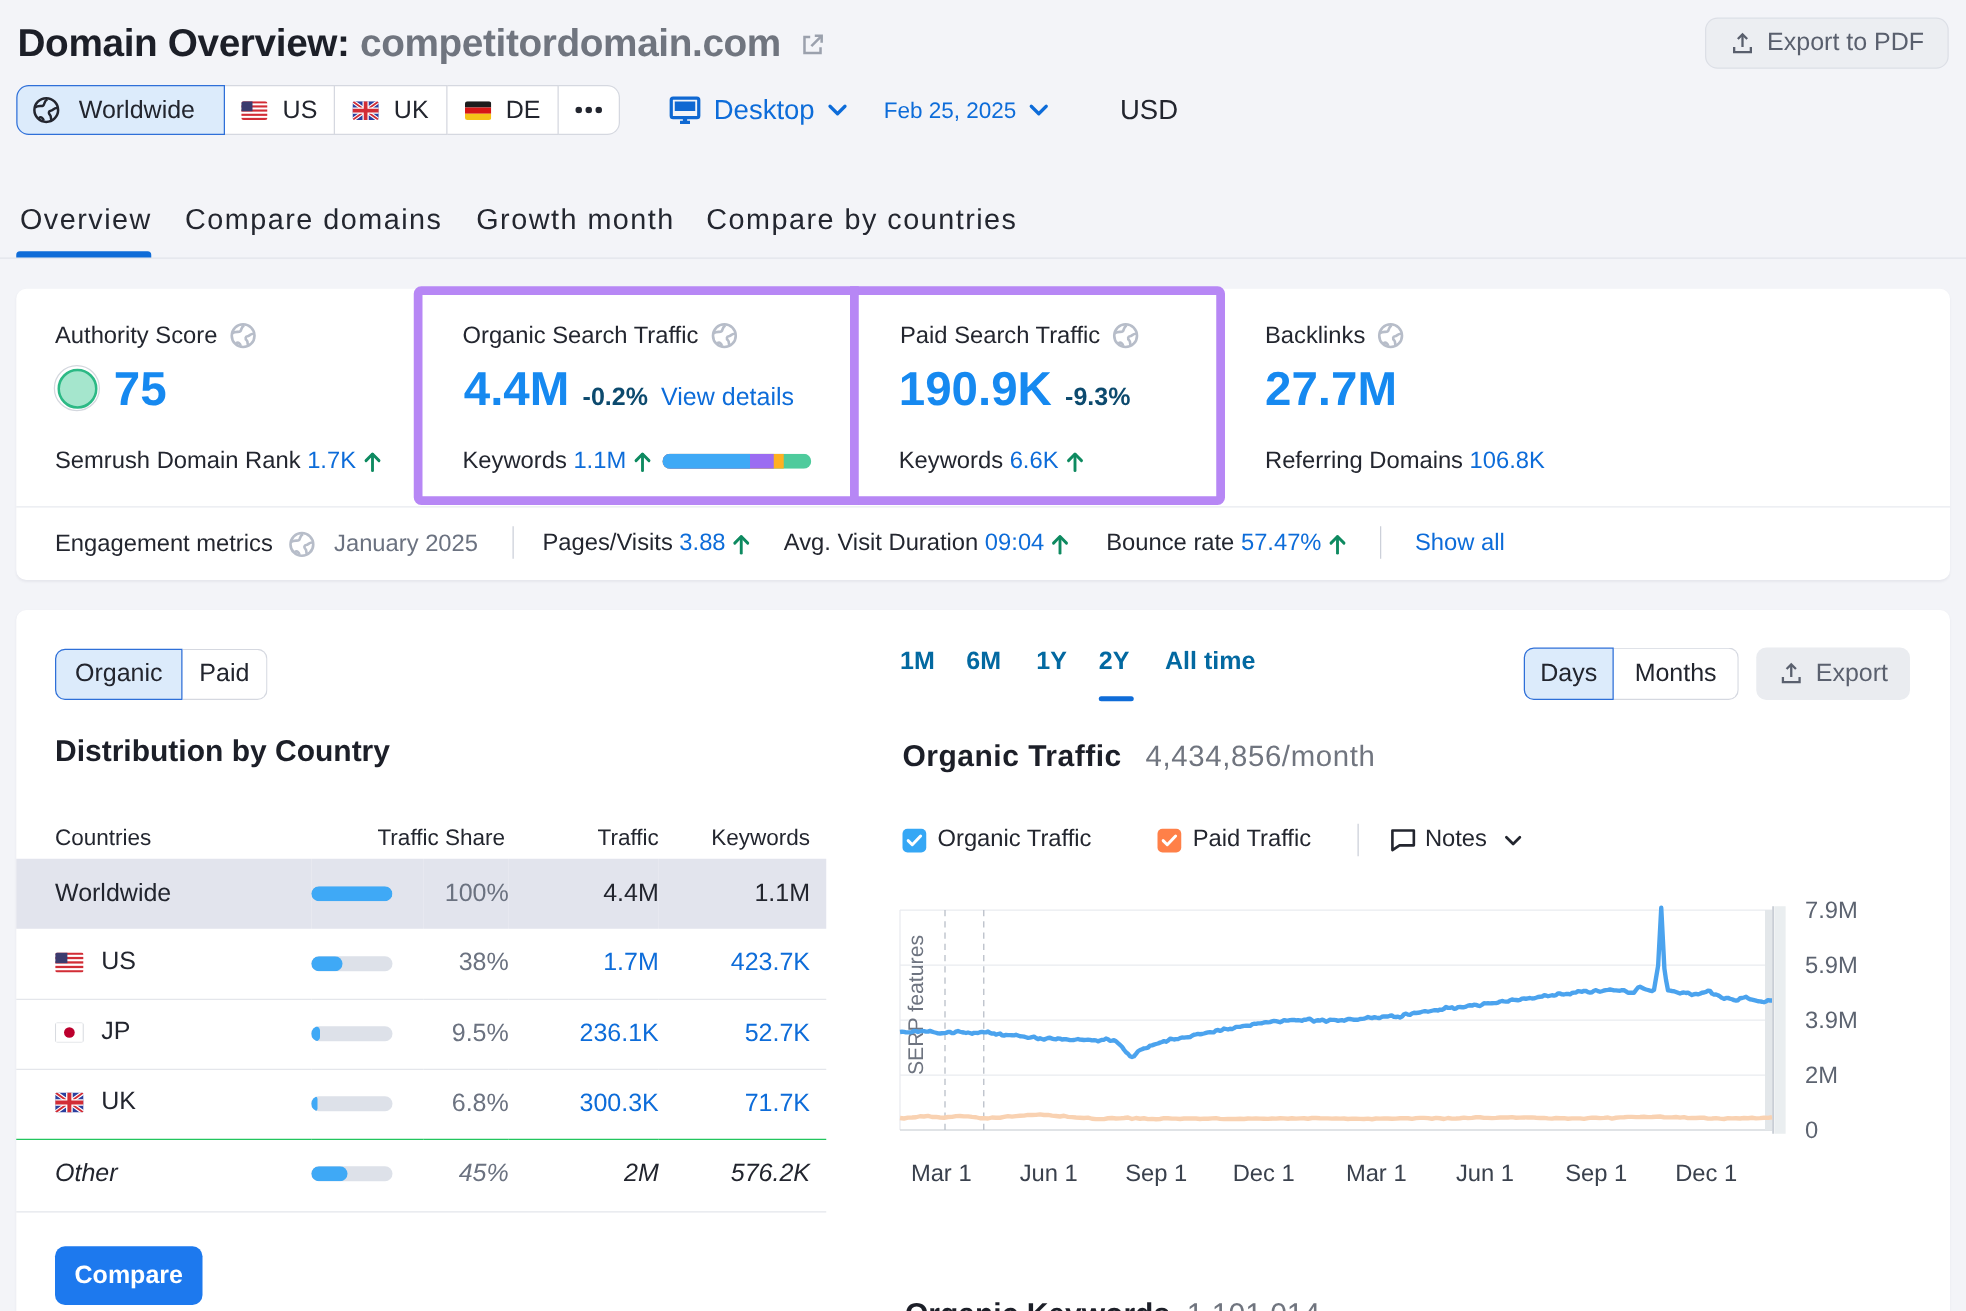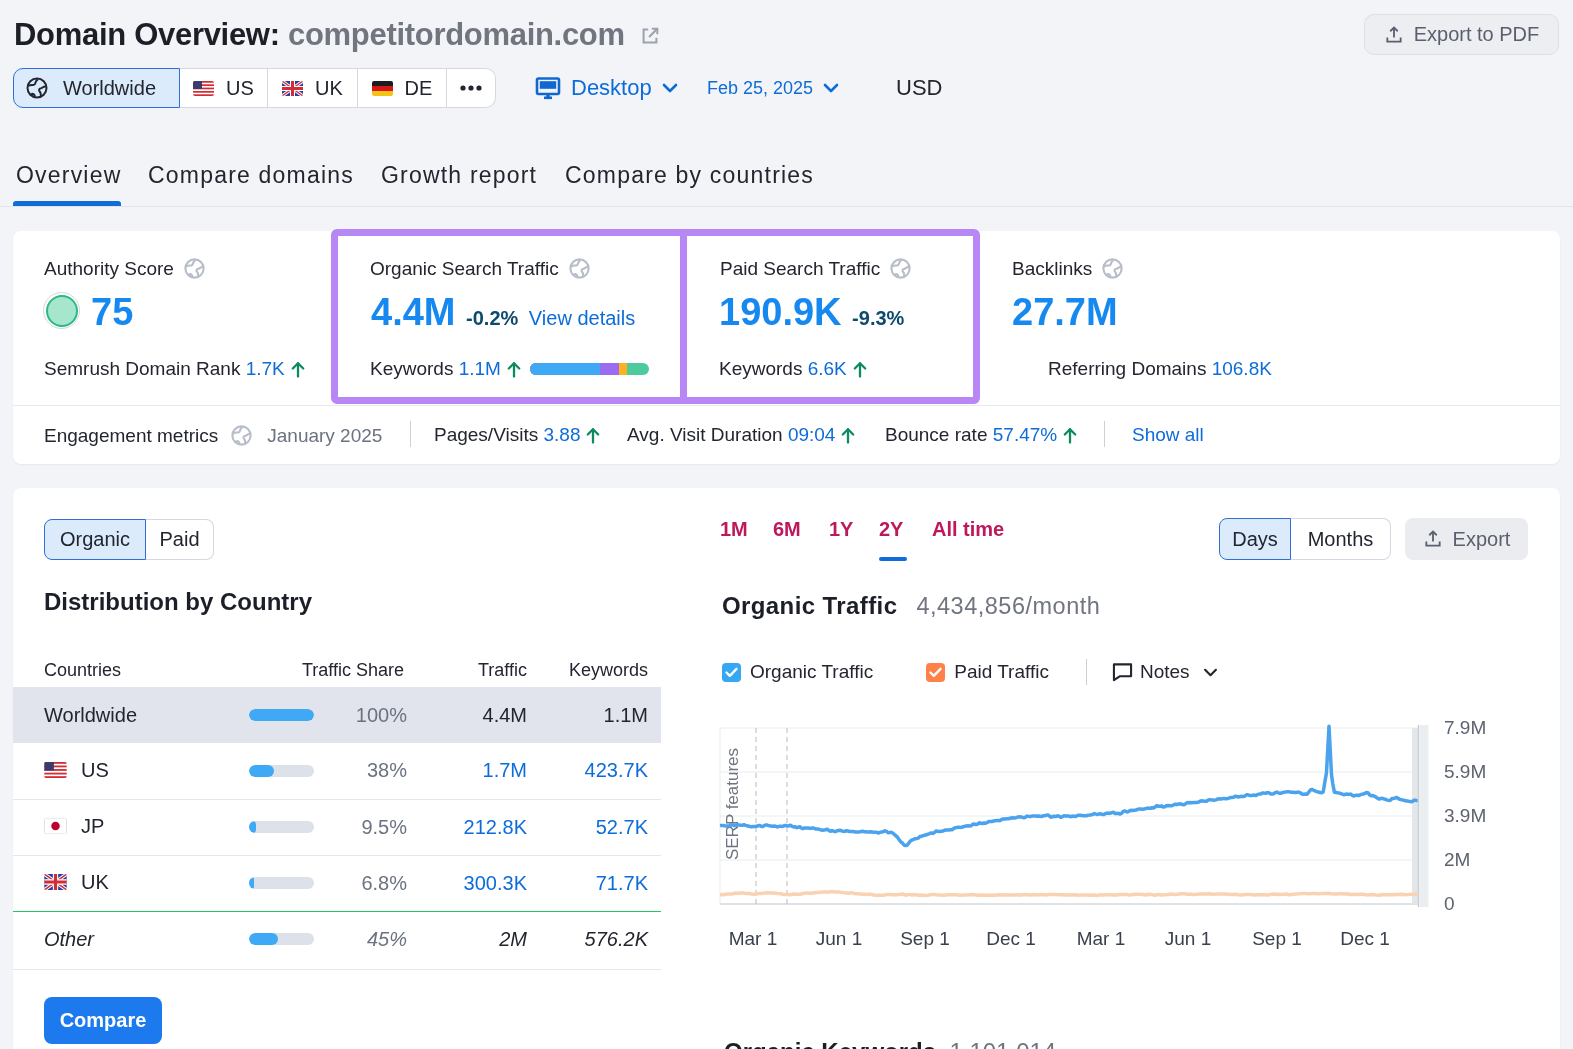--- a/index.html
+++ b/index.html
@@ -54,21 +54,21 @@
 #ctab th { font-size:18px; font-weight:normal; color:#23262f; padding:12px 0 6px 0; }
 #ctab td { height:56px; padding:0; border-top:1px solid #e4e6eb; }
 #ctab tr.hl td { background:#e2e4ed; border-top:none; }
 #ctab .r { text-align:right; } #ctab td:last-child, #ctab th:last-child { padding-right:13px; } #ctab tr.nb td { border-top:none; }
 #ctab tr.oth td { border-top:1px solid #22c55e;font-style:italic; }
 .tbar { width:65px; height:12px; border-radius:6px; background:#dde1e9; position:relative; overflow:hidden; }
 .tbar i { position:absolute; left:0; top:0; bottom:0; background:#3fa9f6; border-radius:6px; }
 #cmpbtn { left:31px; top:509px; width:118px; height:47px; background:#1d79ee; color:#fff; border-radius:8px; font-size:20px; font-weight:bold; display:flex; align-items:center; justify-content:center; }
 
 
-.ptab { top:30px; font-size:20px; font-weight:bold; color:#be185d; }
+.ptab { top:30px; font-size:20px; font-weight:bold; color:#0369a1; }
 #ptul { left:866px; top:69px; width:28px; height:4px; background:#0f6cd8; border-radius:2px; }
 #dm { left:1206px; top:30px; height:42px; display:flex; font-size:20px; border-radius:8px; background:#fff; }
 #dm .d { width:72px; display:flex; align-items:center; justify-content:center; background:#dcebfb; border:1.5px solid #2e6fd8; border-radius:8px 0 0 8px; }
 #dm .m { width:100px; display:flex; align-items:center; justify-content:center; border:1px solid #d5d8e0; border-left:none; border-radius:0 8px 8px 0; }
 #exportbtn { left:1392px; top:30px; width:123px; height:42px; background:#eaecf0; border-radius:8px; display:flex; align-items:center; justify-content:center; gap:10px; font-size:20px; color:#5a606e; }
 #otitle { left:709px; top:104px; font-size:24px; letter-spacing:0.4px; font-weight:bold; color:#1c1f28; }
 #otitle span { font-weight:normal; color:#70757f; }
 .ckrow { top:174px; height:20px; display:flex; align-items:center; font-size:19px; color:#23262f; }
 .ckbox { width:19px; height:19px; border-radius:4px; display:inline-flex; align-items:center; justify-content:center; }
 #cutoff { left:711px; top:550px; font-size:24px; font-weight:bold; color:#1c1f28; position:absolute; }
@@ -150,21 +150,21 @@
   <div class="abs toprow" style="left:707px; gap:10px;">
     <span class="blue" style="font-size:18px">Feb 25, 2025</span>
     <svg width="16" height="10" viewBox="0 0 16 10" fill="none" stroke="#0d6cd9" stroke-width="2.6" stroke-linecap="round" stroke-linejoin="round">
         <path d="M2 2 L8 8 L14 2"></path>
       </svg>
   </div>
   <div class="abs toprow" style="left:896px; color:#22252e;">USD</div>
 
   <div class="abs tab" style="left:16px">Overview</div>
   <div class="abs tab" style="left:148px">Compare domains</div>
-  <div class="abs tab" style="left:381px">Growth report</div>
+  <div class="abs tab" style="left:381px">Growth month</div>
   <div class="abs tab" style="left:565px">Compare by countries</div>
   <div class="abs" id="tabline"></div>
   <div class="abs" id="tabul"></div>
 
   <div class="card" id="card1" style="left:13px; top:231px; width:1547px; height:233px;">
 
     <div class="abs mlabel" style="left:31px; top:26px;">Authority Score <svg class="globe" width="23" height="23" viewBox="0 0 24 24" fill="none" stroke="#b7bdc9" stroke-width="2.2">
           <circle cx="12" cy="12" r="9.5"></circle>
           <path d="M3 10 C6 8 8 9.5 9.5 8.5 C11 7.5 10 4.5 13 3.5"></path>
           <path d="M21 10.5 C18 10 17.5 12.5 15.5 12.5 C14 12.5 13.5 14.5 15 16 C16.5 17.5 15 19.5 16.5 20.5"></path>
@@ -216,21 +216,21 @@
           <path d="M1.8 7.5 L7 2.2 L12.2 7.5"></path>
         </svg></div>
 
     <div class="abs mlabel" style="left:999px; top:26px;">Backlinks <svg width="23" height="23" viewBox="0 0 24 24" fill="none" stroke="#b7bdc9" stroke-width="2.2">
           <circle cx="12" cy="12" r="9.5"></circle>
           <path d="M3 10 C6 8 8 9.5 9.5 8.5 C11 7.5 10 4.5 13 3.5"></path>
           <path d="M21 10.5 C18 10 17.5 12.5 15.5 12.5 C14 12.5 13.5 14.5 15 16 C16.5 17.5 15 19.5 16.5 20.5"></path>
           <path d="M6 18.5 C8 17 9.5 18.5 10 20.5"></path>
         </svg></div>
     <div class="abs mvalue" style="left:999px; top:60px;">27.7M</div>
-    <div class="abs msub" style="left:999px; top:127px;margin-left:36px;">Referring Domains&nbsp;<span class="blue">106.8K</span></div>
+    <div class="abs msub" style="left:999px; top:127px;">Referring Domains&nbsp;<span class="blue">106.8K</span></div>
 
     <div class="pbox" style="left:318px; top:-2px; width:649px; height:175px;"></div>
     <div class="abs" style="left:667px; top:-2px; width:7px; height:175px; background:#b787f5;"></div>
 
     <div class="abs" id="engrow"></div>
     <div class="abs msub" style="left:31px; top:193px;text-align:center;">Engagement metrics
       <svg style="margin-left:12px" width="23" height="23" viewBox="0 0 24 24" fill="none" stroke="#b7bdc9" stroke-width="2.2">
           <circle cx="12" cy="12" r="9.5"></circle>
           <path d="M3 10 C6 8 8 9.5 9.5 8.5 C11 7.5 10 4.5 13 3.5"></path>
           <path d="M21 10.5 C18 10 17.5 12.5 15.5 12.5 C14 12.5 13.5 14.5 15 16 C16.5 17.5 15 19.5 16.5 20.5"></path>
@@ -313,21 +313,21 @@
             <td style="padding-left:31px"><span style="display:inline-flex;align-items:center;gap:14px"><svg class="flag" style="width:23px;height:16px" viewBox="0 0 21 15">
                   <rect width="21" height="15" fill="#fff" stroke="#d8dbe0" stroke-width="1"></rect>
                   <circle cx="10.5" cy="7.5" r="4" fill="#bc002d"></circle>
                 </svg>JP</span></td>
             <td>
               <div class="tbar">
                 <i style="width:7px"></i>
               </div>
             </td>
             <td class="r gray">9.5%</td>
-            <td class="r blue">212.8K</td>
+            <td class="r blue">236.1K</td>
             <td class="r blue">52.7K</td>
           </tr>
         <tr>
             <td style="padding-left:31px"><span style="display:inline-flex;align-items:center;gap:14px"><svg class="flag" style="width:23px;height:16px" viewBox="0 0 21 15">
                   <rect width="21" height="15" fill="#2b3f9e"></rect>
                   <path d="M0 0 L21 15 M21 0 L0 15" stroke="#fff" stroke-width="3.2"></path>
                   <path d="M0 0 L21 15 M21 0 L0 15" stroke="#d22d36" stroke-width="1.4"></path>
                   <path d="M10.5 0 V15 M0 7.5 H21" stroke="#fff" stroke-width="5"></path>
                   <path d="M10.5 0 V15 M0 7.5 H21" stroke="#d22d36" stroke-width="3"></path>
                 </svg>UK</span></td>

